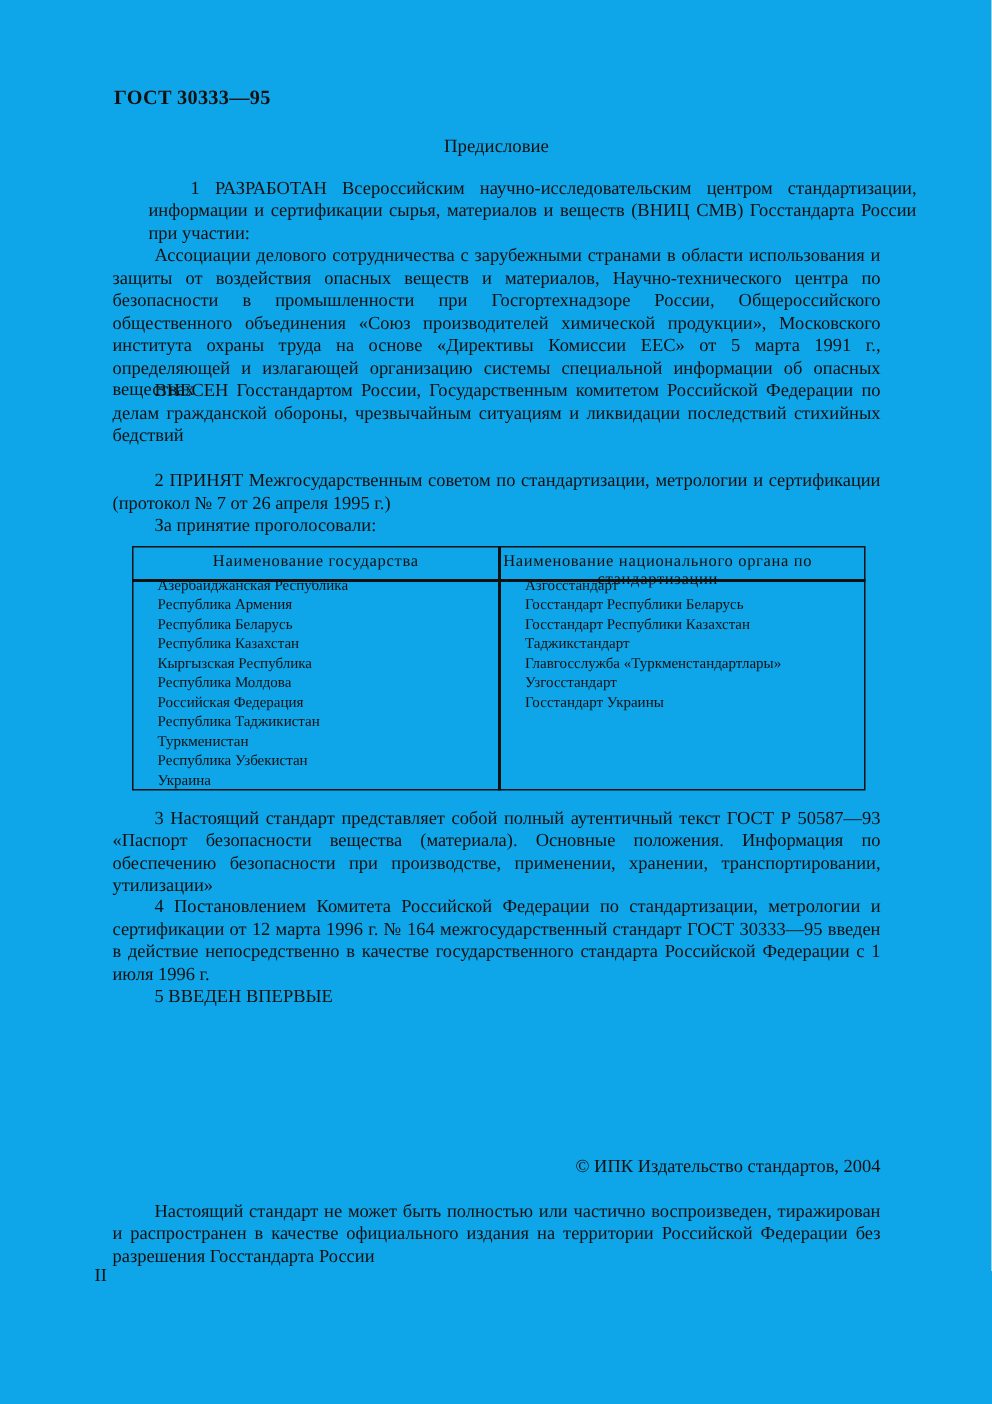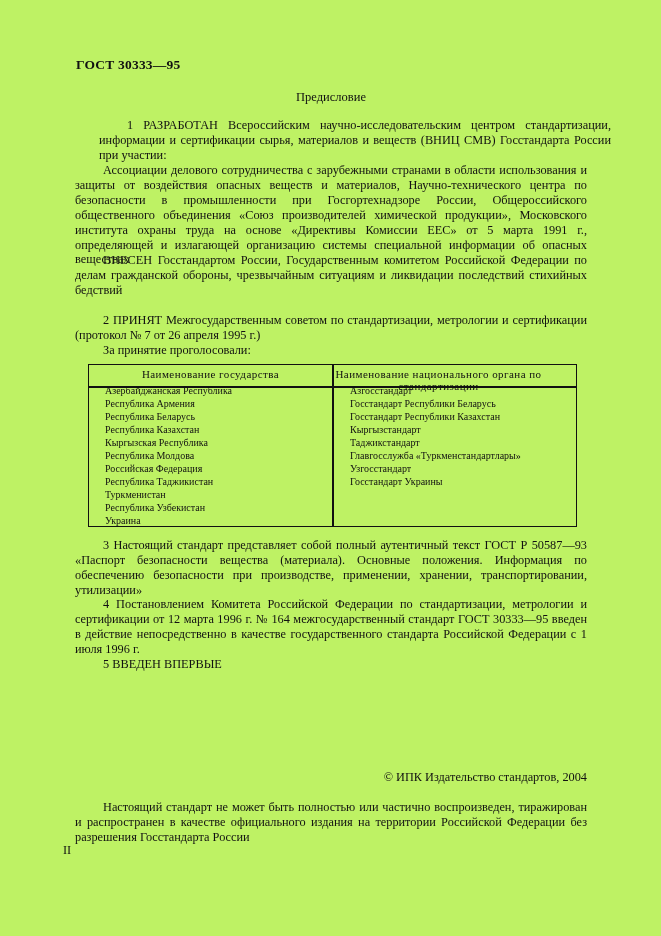--- a/index.html
+++ b/index.html
@@ -9,21 +9,21 @@
     background: #ffffff;
   }
   body {
     font-family: "Liberation Serif", "DejaVu Serif", serif;
     color: #111111;
   }
   .page {
     position: relative;
     width: 661px;
     height: 936px;
-    background: #bef264;
+    background: #0ea5e9;
     overflow: hidden;
     box-sizing: border-box;
   }
   .content {
     position: absolute;
     left: 75px;
     top: 0;
     width: 512px;
   }
 
@@ -163,21 +163,20 @@
       <div>Республика Таджикистан</div>
       <div>Туркменистан</div>
       <div>Республика Узбекистан</div>
       <div>Украина</div>
     </div>
 
     <div class="tbl-col right">
       <div>Азгосстандарт</div>
       <div>Госстандарт Республики Беларусь</div>
       <div>Госстандарт Республики Казахстан</div>
-      <div>Кыргызстандарт</div>
       <div>Таджикстандарт</div>
       <div>Главгосслужба «Туркменстандартлары»</div>
       <div>Узгосстандарт</div>
       <div>Госстандарт Украины</div>
     </div>
 
     <div class="para" style="top:538px;">3  Настоящий стандарт представляет собой полный аутентичный текст ГОСТ Р 50587—93 «Паспорт безопасности вещества (материала). Основные положения. Информация по обеспечению безопасности при производстве, применении, хранении, транспортировании, утилизации»</div>
 
     <div class="para" style="top:597px;">4  Постановлением Комитета Российской Федерации по стандартизации, метрологии и сертификации от 12 марта 1996 г. № 164 межгосударственный стандарт ГОСТ 30333—95 введен в действие непосредственно в качестве государственного стандарта Российской Федерации с 1 июля 1996 г.</div>
 

